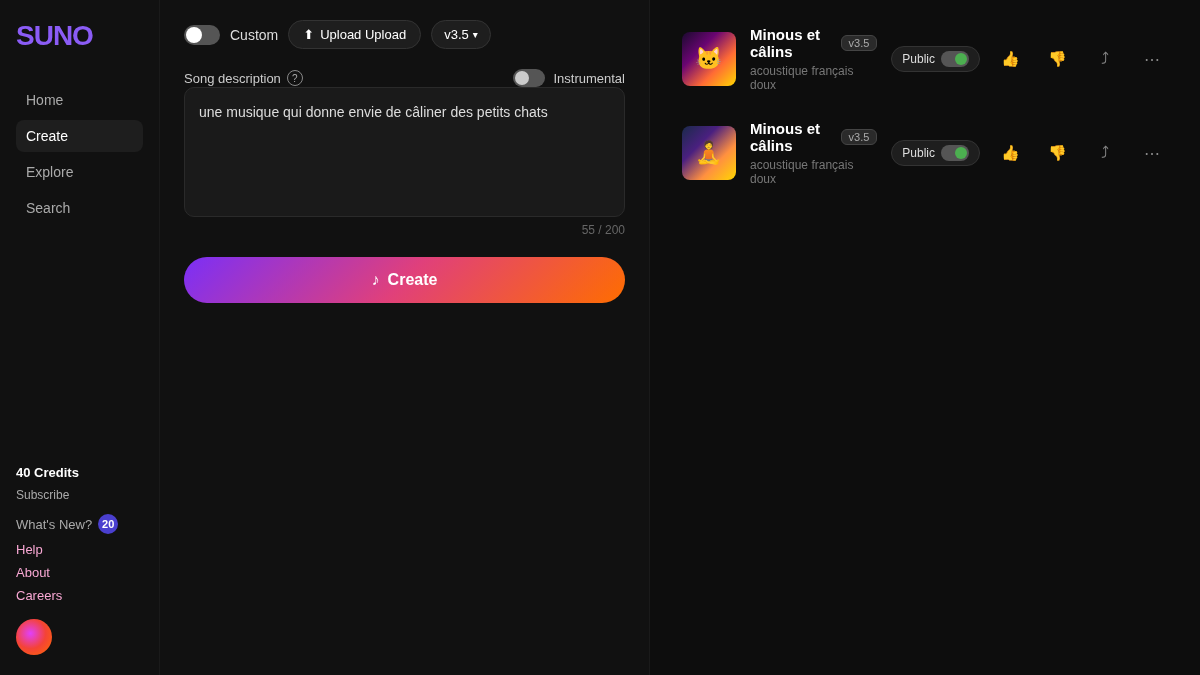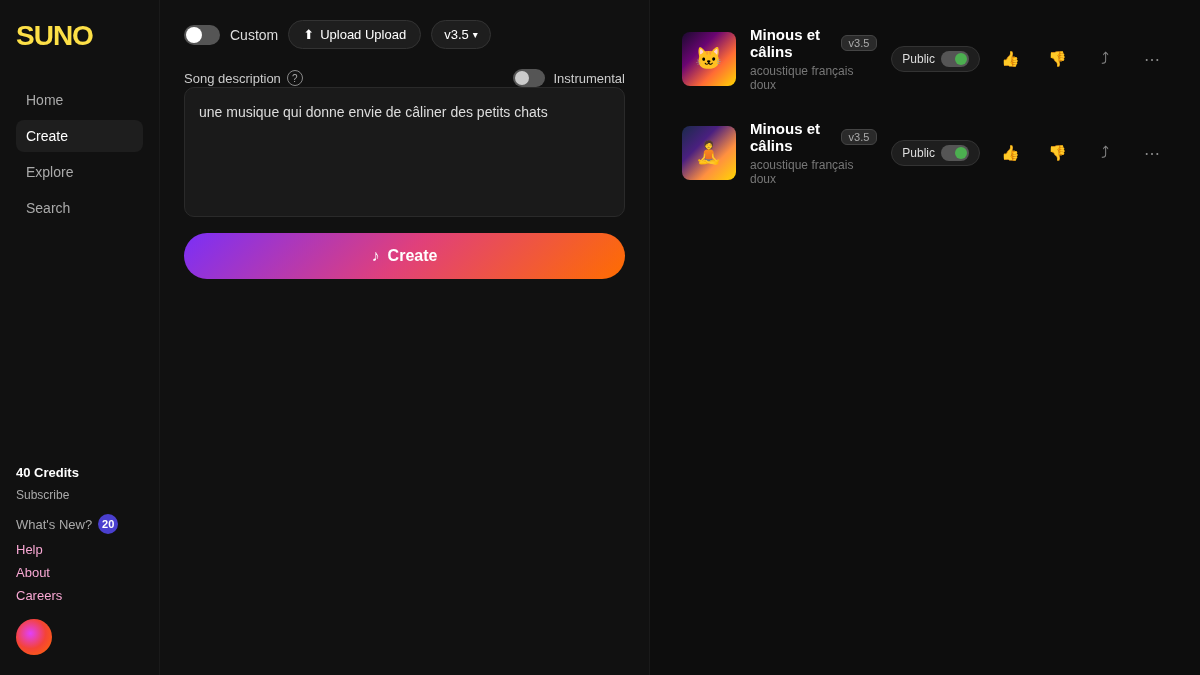--- a/index.html
+++ b/index.html
@@ -20,21 +20,21 @@
       height: 675px;
       background: #111;
       display: flex;
       flex-direction: column;
       padding: 20px 16px;
       border-right: 1px solid #1a1a1a;
     }
     .logo {
       font-size: 28px;
       font-weight: 800;
-      color: #fde047;
+      color: #8b5cf6;
       letter-spacing: -1px;
       margin-bottom: 32px;
     }
     .nav-items {
       display: flex;
       flex-direction: column;
       gap: 4px;
       flex: 1;
     }
     .nav-item {
@@ -434,20 +434,21 @@
         <span class="help-icon">?</span>
       </div>
       <div class="instrumental-row">
         <div class="toggle-switch-sm"></div>
         <span class="instrumental-label">Instrumental</span>
       </div>
     </div>
 
     <textarea class="description-textarea" style="">une musique qui donne envie de câliner des petits chats</textarea>
 
+    <div class="char-count">55 / 200</div>
 
     <button class="create-btn">
       <span class="music-icon">♪</span>
       <span>Create</span>
     </button>
 
   </div>
 
   <div class="songs-panel">
 

